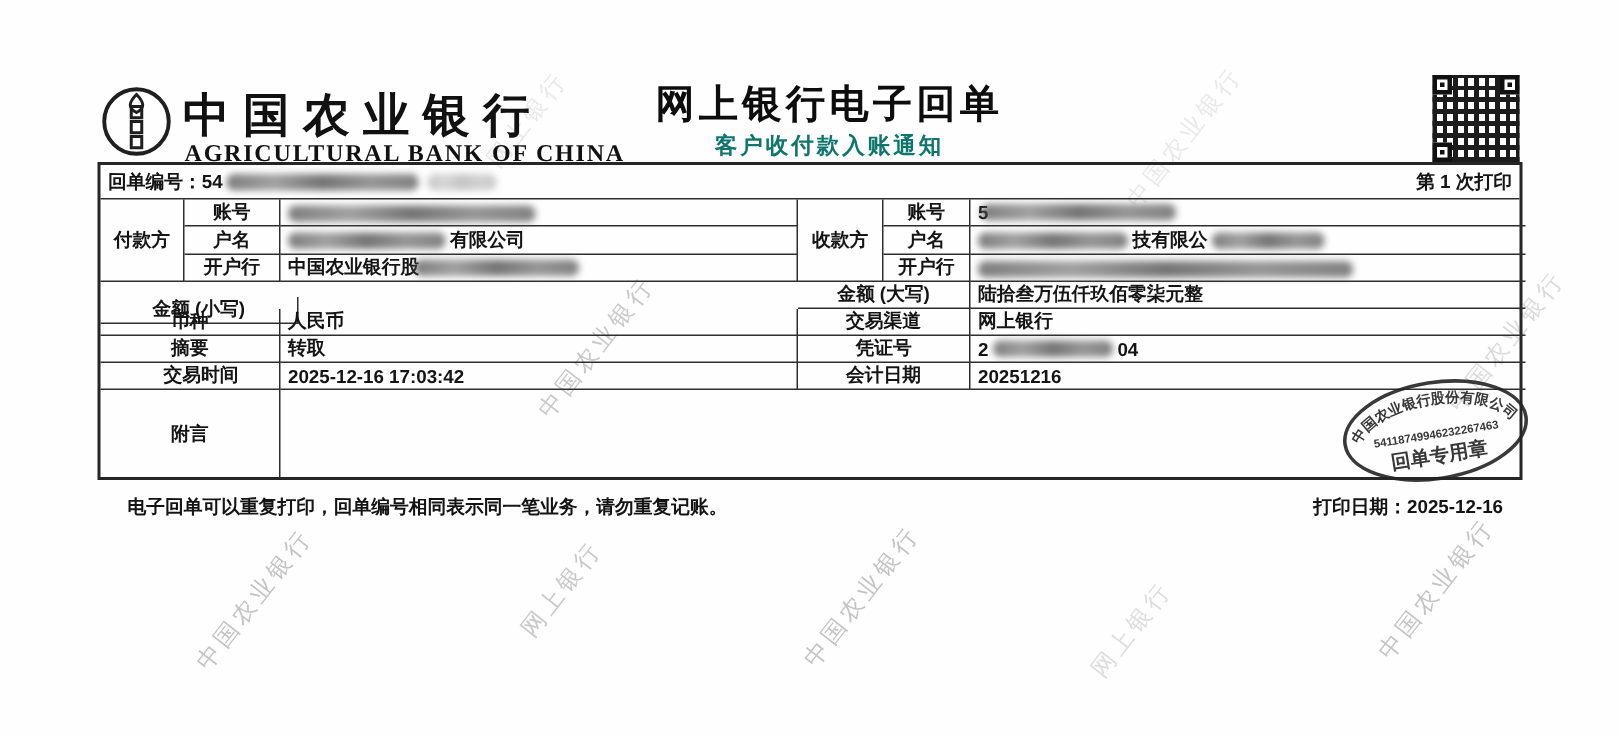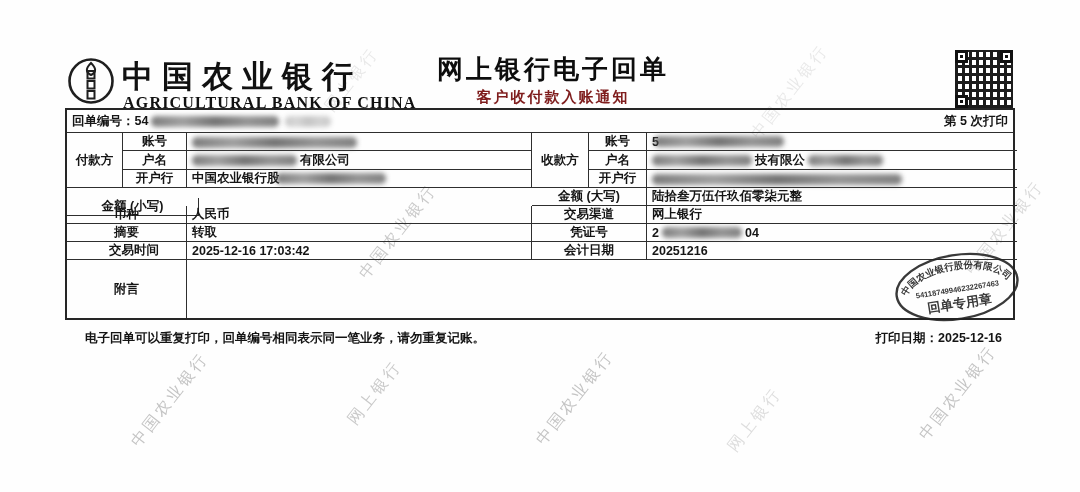--- a/index.html
+++ b/index.html
@@ -8,21 +8,21 @@
 
   
   .logo{position:absolute;left:66px;top:56px;}
   .bank-cn{position:absolute;left:122px;top:56px;font-family:"Liberation Serif","DejaVu Serif",serif;
            font-size:31px;font-weight:bold;letter-spacing:9px;white-space:nowrap;color:#111;}
   .bank-en{position:absolute;left:123px;top:94px;font-family:"Liberation Serif","DejaVu Serif",serif;
            font-size:16px;font-weight:bold;letter-spacing:1.2px;white-space:nowrap;color:#111;}
   .doc-title{position:absolute;left:553px;top:52px;transform:translateX(-50%);
              font-size:26px;font-weight:bold;letter-spacing:3px;white-space:nowrap;color:#0d0d0d;}
   .doc-subtitle{position:absolute;left:553px;top:88px;transform:translateX(-50%);
-                font-size:15px;font-weight:bold;letter-spacing:2px;white-space:nowrap;color:#7f1d1d;}
+                font-size:15px;font-weight:bold;letter-spacing:2px;white-space:nowrap;color:#0f766e;}
 
   
   .qr{position:absolute;left:955px;top:50px;width:58px;height:58px;background:
       repeating-linear-gradient(90deg,#1c1c1c 0 3px,rgba(255,255,255,0) 3px 7px),
       repeating-linear-gradient(0deg,#1c1c1c 0 3px,#fff 3px 8px);}
   .qr .f{position:absolute;width:13px;height:13px;border:3px solid #111;background:#fff;box-sizing:border-box;}
   .qr .f::after{content:"";position:absolute;left:2px;top:2px;width:3px;height:3px;background:#111;}
   .qr .f.tl{left:0;top:0}.qr .f.tr{right:0;top:0}.qr .f.bl{left:0;bottom:0}
 
   
@@ -84,21 +84,21 @@
     <div class="f bl"></div>
   </div>
 
   <div class="tbl">
 
     <div class="cell no-r" style="left:0;top:0;width:946px;height:23px;">
       <span style="padding-left:5px;">回单编号：</span>
       <span>54</span>
       <span class="smudge inline" style="width:128px;"></span>
       <span class="smudge inline lite" style="width:46px;"></span>
-      <span style="margin-left:auto;padding-right:5px;">第 5 次打印</span>
+      <span style="margin-left:auto;padding-right:5px;">第 1 次打印</span>
     </div>
 
     <div class="cell lbl" style="left:0;top:23px;width:56px;height:55px;">付款方</div>
     <div class="cell lbl" style="left:56px;top:23px;width:64px;height:18px;">账号</div>
     <div class="cell val" style="left:120px;top:23px;width:345px;height:18px;position:absolute;">
       <span class="smudge abs" style="left:5px;width:165px;"></span>
     </div>
     <div class="cell lbl" style="left:56px;top:41px;width:64px;height:19px;">户名</div>
     <div class="cell val" style="left:120px;top:41px;width:345px;height:19px;">
       <span class="smudge inline" style="width:105px;margin-left:0;"></span>

